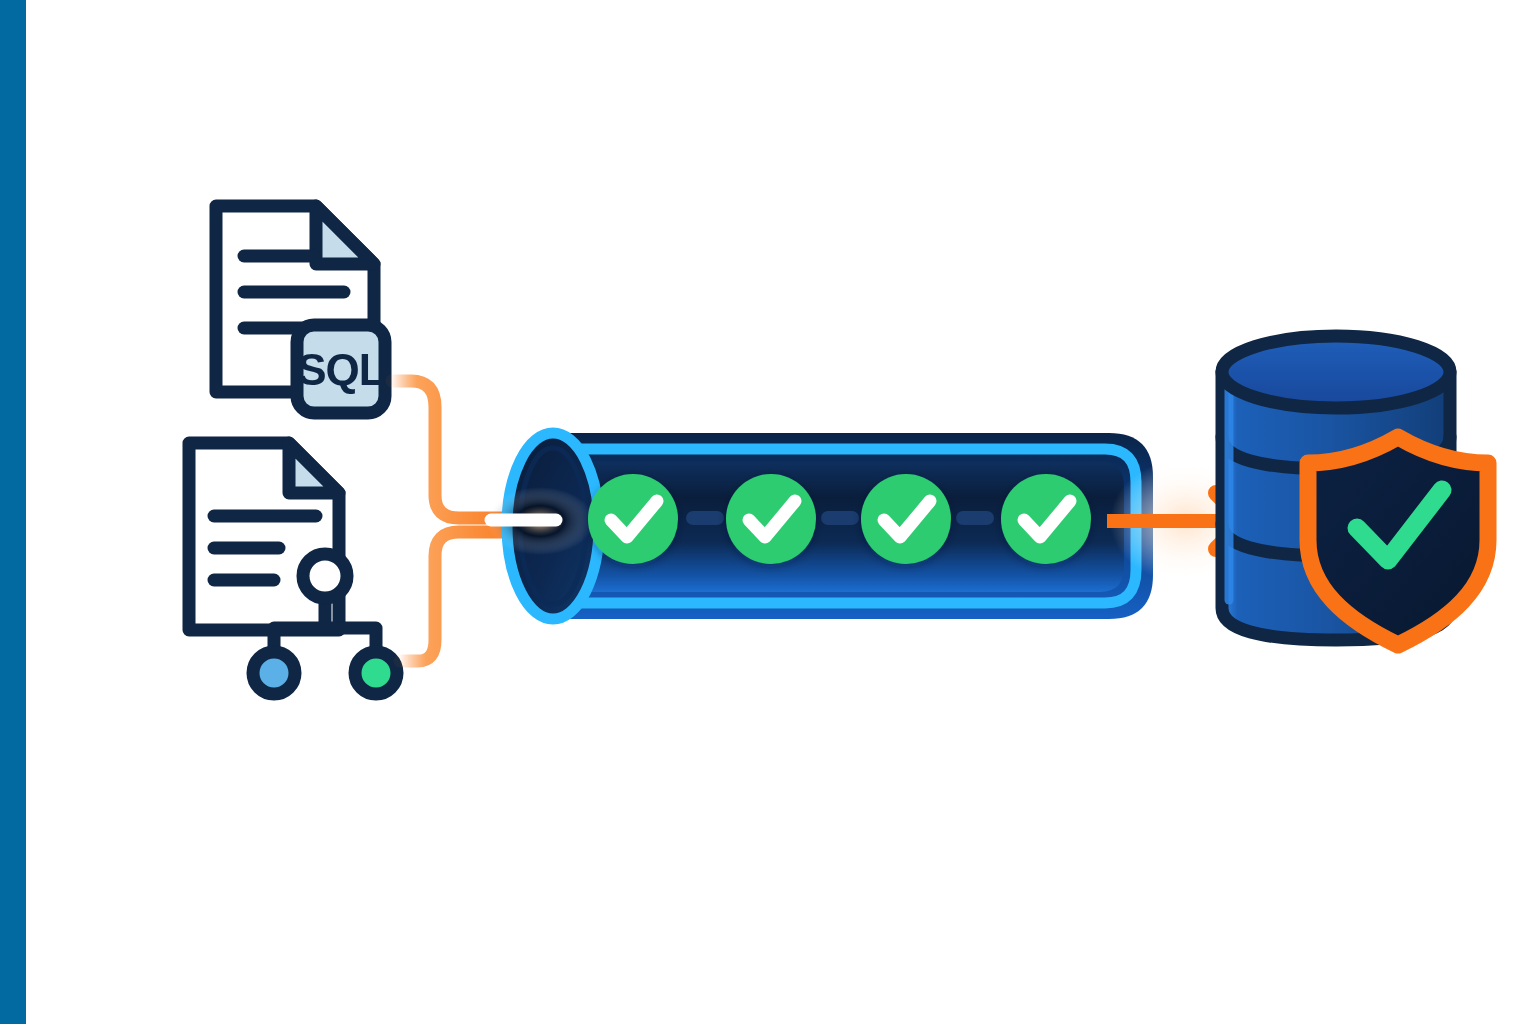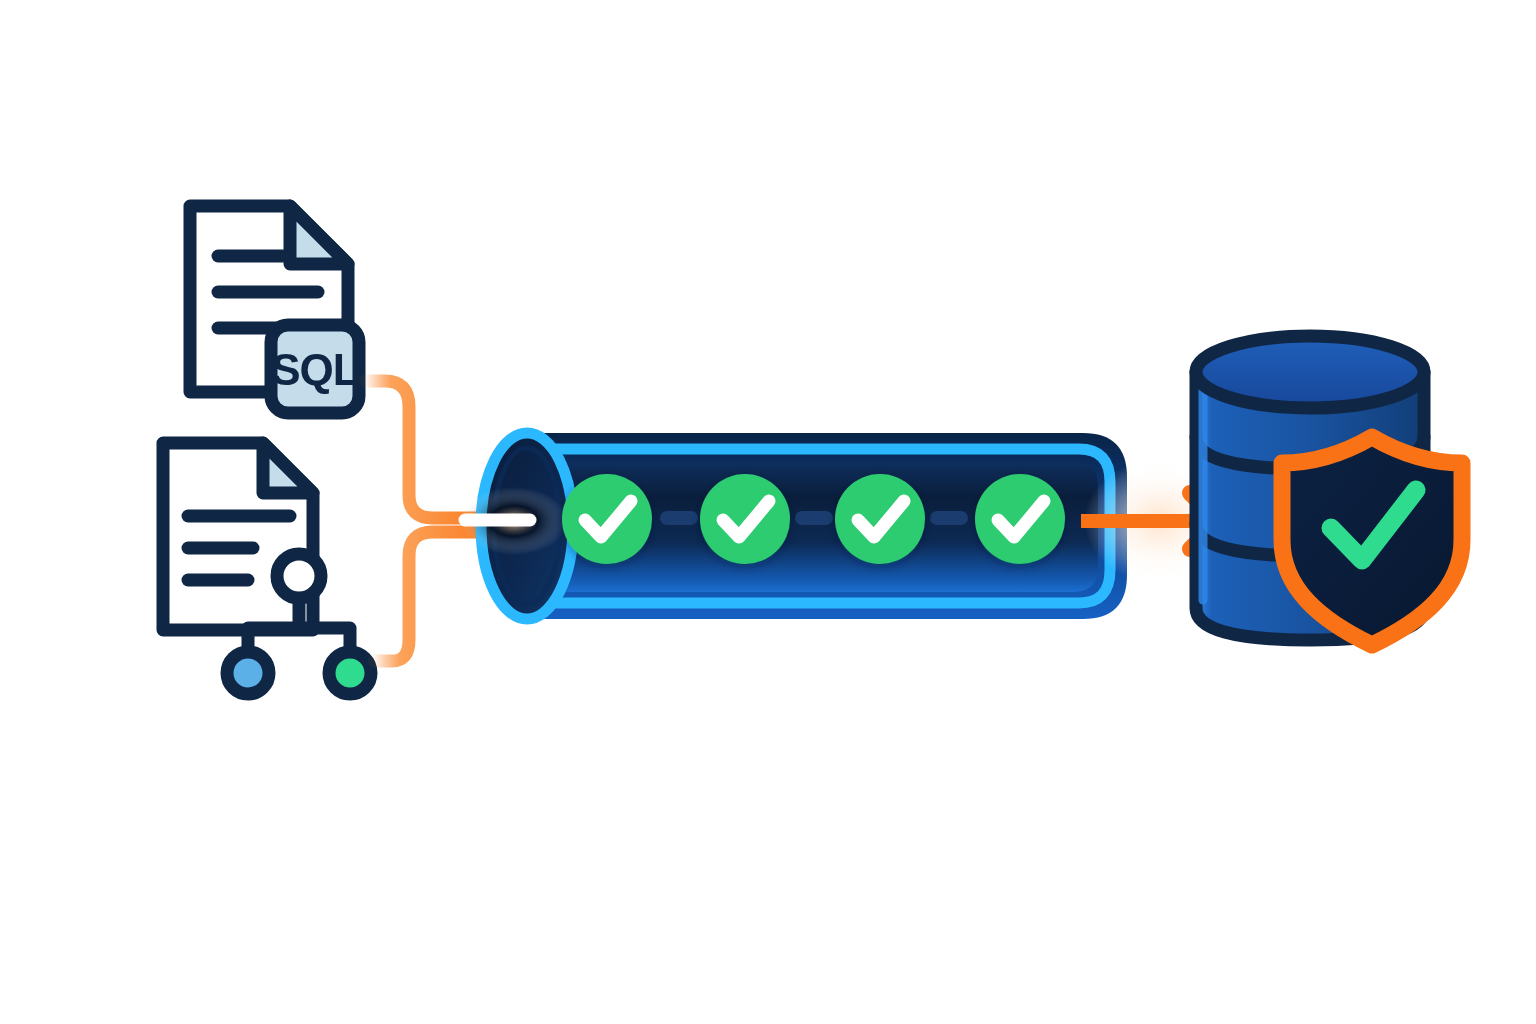--- a/index.html
+++ b/index.html
@@ -11,20 +11,21 @@
     width: 1536px;
     height: 1024px;
     font-family: "Liberation Sans", sans-serif;
     overflow: hidden;
   }
   #stage {
     position: relative;
     width: 1232px;
     height: 1024px;
     background: #0369a1;
+    padding-left: 26px;
   }
   #scene {
     display: block;
     width: 1536px;
     height: 1024px;
   }
   .sql-badge-text {
     font-family: "Liberation Sans", sans-serif;
     font-weight: bold;
     font-size: 44px;

